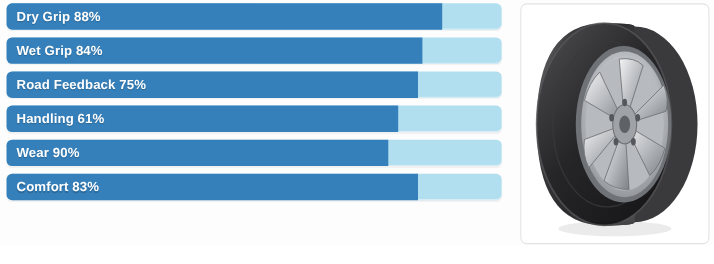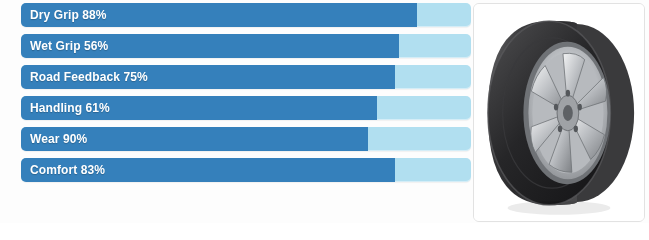--- a/index.html
+++ b/index.html
@@ -23,21 +23,21 @@
   }
 
   
   .ratings-panel {
     position: absolute;
     left: 0px;
     top: 0px;
     width: 462px;
     height: 223px;
     box-sizing: border-box;
-    padding: 3px 0 0 21px;
+    padding: 3px 0 0 6px;
   }
   .rating-row {
     position: relative;
     height: 24px;
     margin-bottom: 7px;
   }
   .bar-track {
     position: absolute;
     left: 0;
     top: 0;
@@ -100,21 +100,21 @@
 
   <div class="rating-row">
         <div class="bar-track">
           <div class="bar-fill" style="width: 88%;"></div>
           <div class="bar-label">Dry Grip 88%</div>
         </div>
       </div>
       <div class="rating-row">
         <div class="bar-track">
           <div class="bar-fill" style="width: 84%;"></div>
-          <div class="bar-label">Wet Grip 56%</div>
+          <div class="bar-label">Wet Grip 84%</div>
         </div>
       </div>
       <div class="rating-row">
         <div class="bar-track">
           <div class="bar-fill" style="width: 83%;"></div>
           <div class="bar-label">Road Feedback 75%</div>
         </div>
       </div>
       <div class="rating-row">
         <div class="bar-track">

